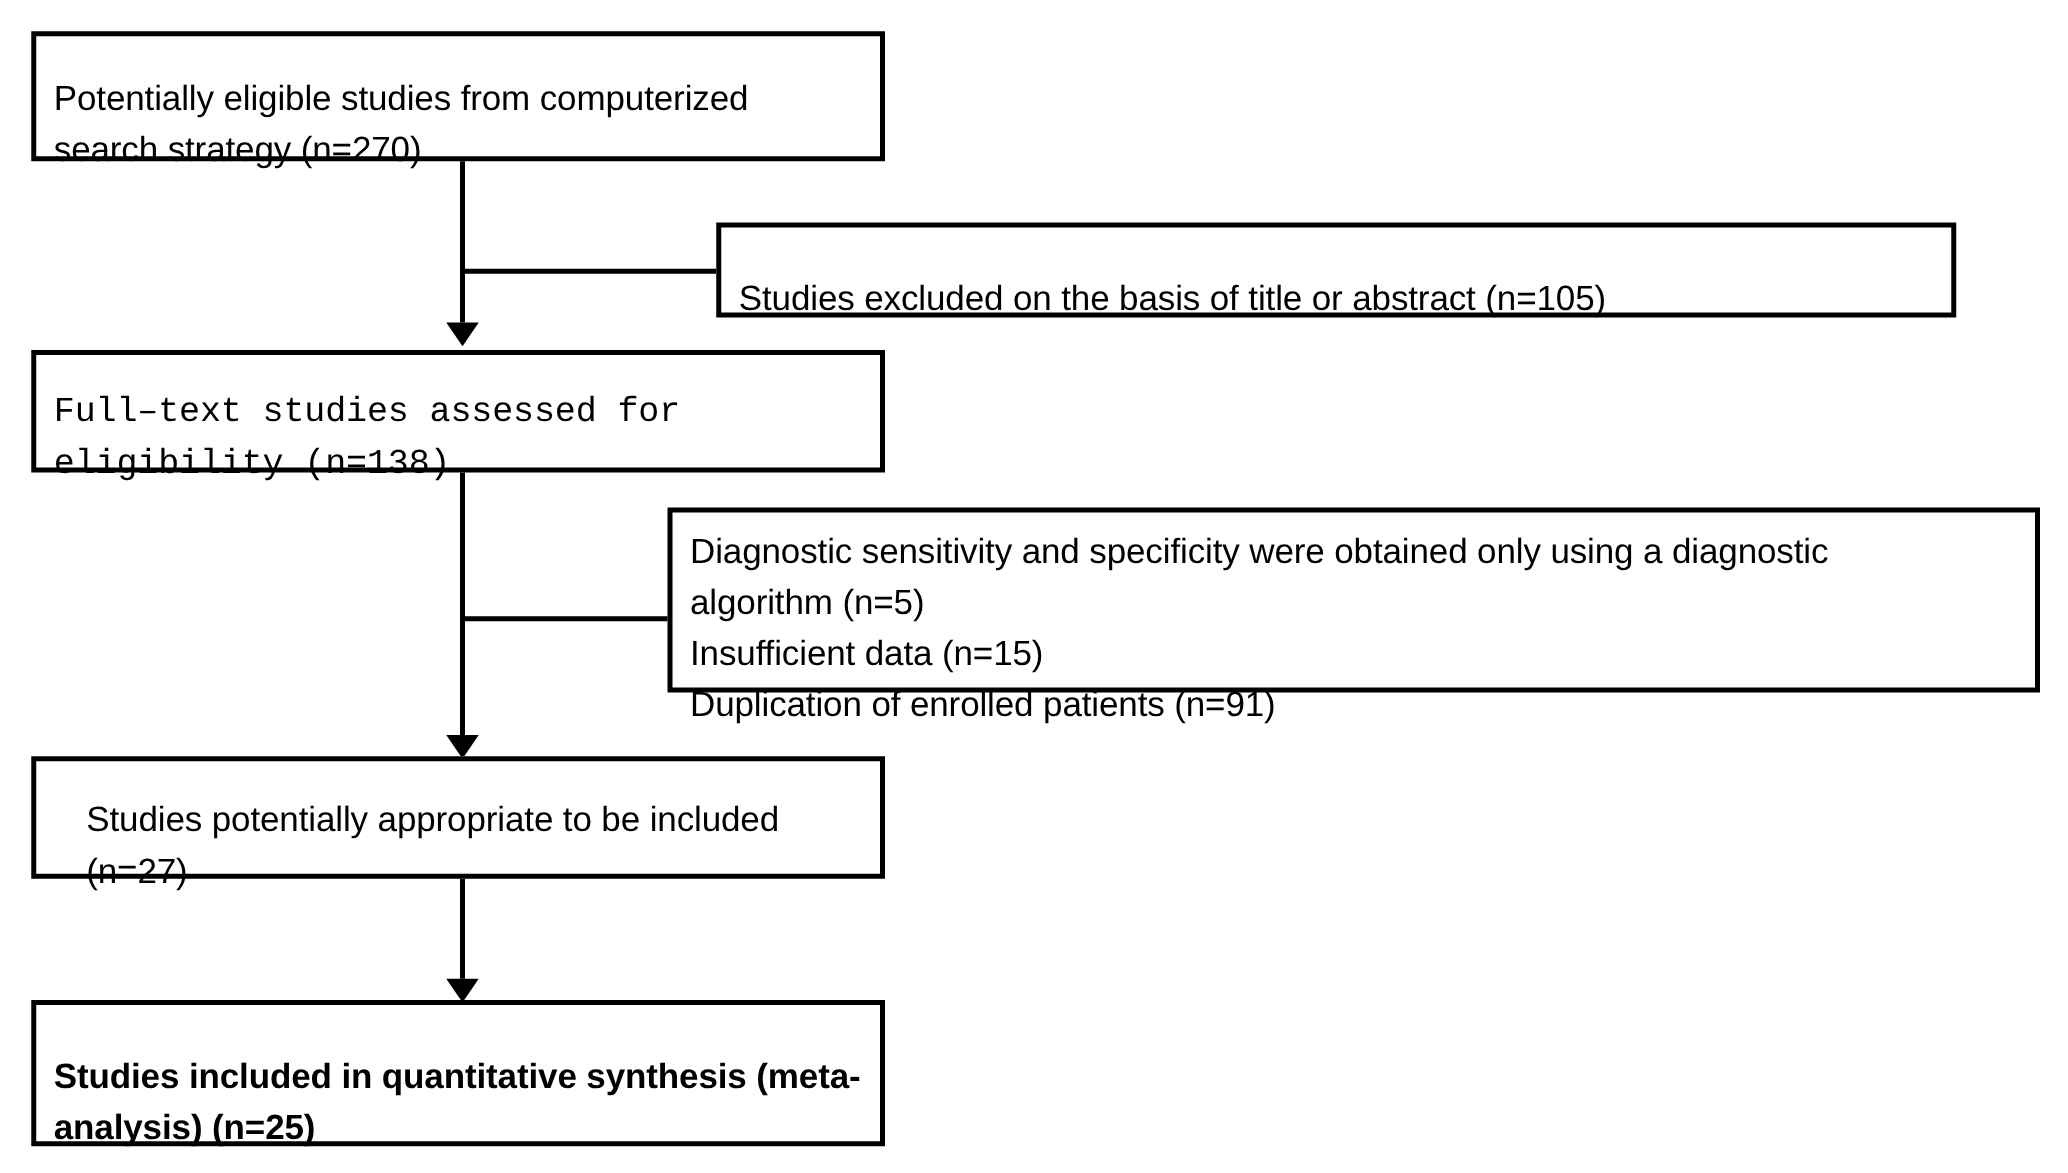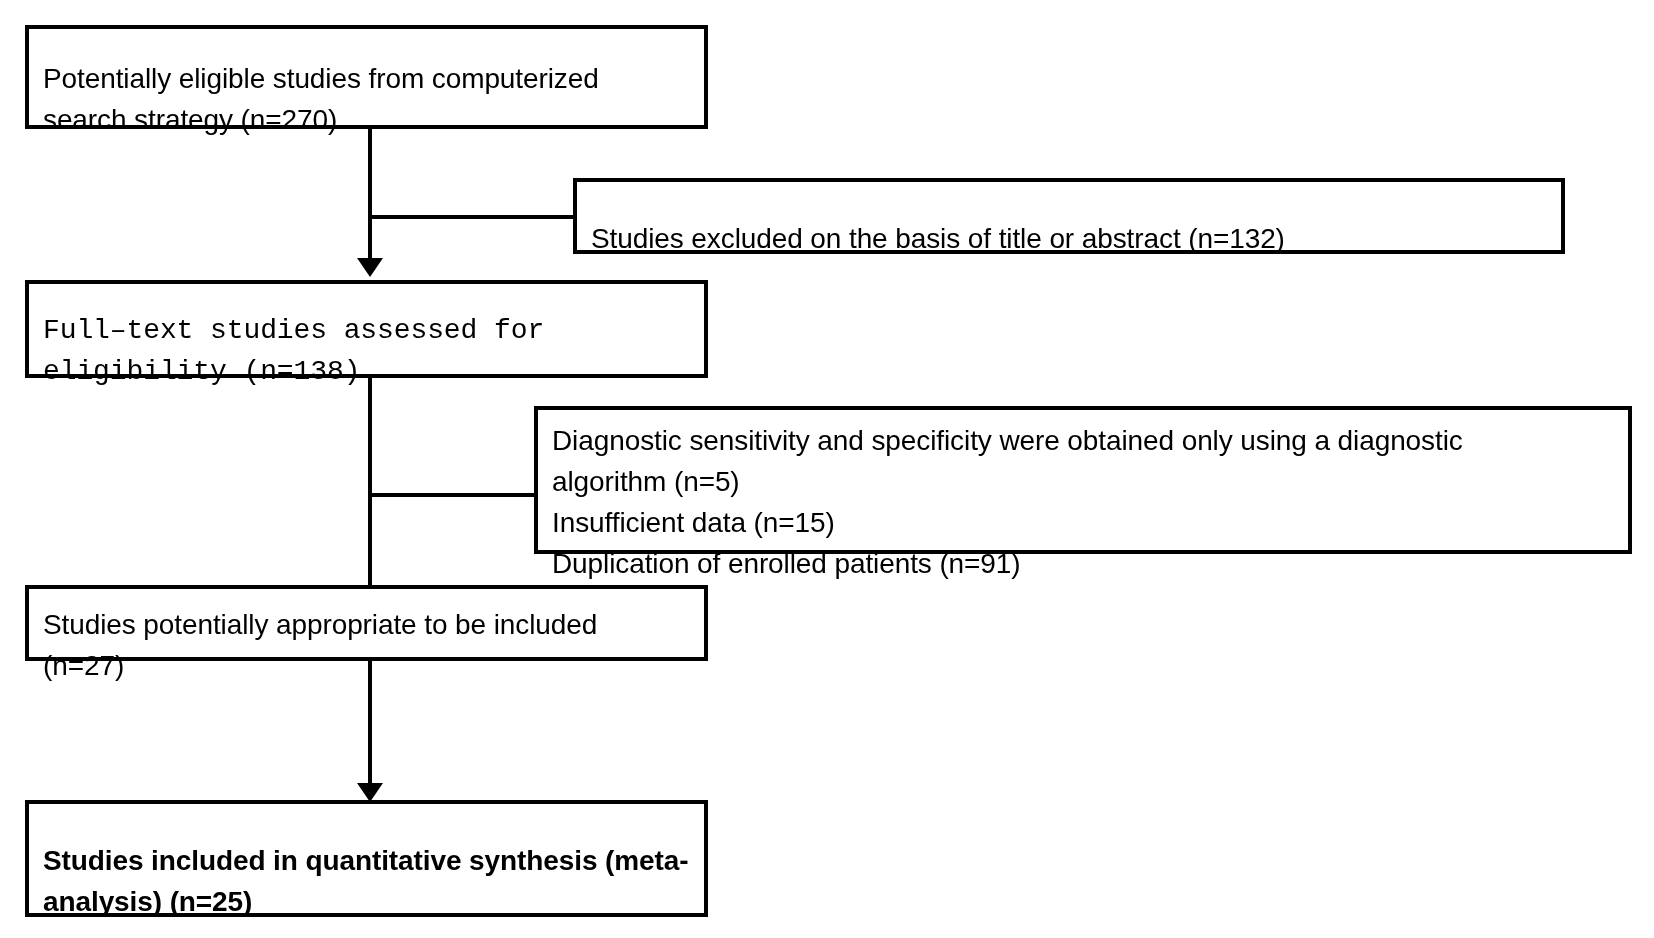--- a/index.html
+++ b/index.html
@@ -70,35 +70,35 @@
 
   <div class="conn-v" style="left:368px; top:651px; height:132px;"></div>
   <div class="arrow-head" style="left:357px; top:783px;"></div>
 
   <div class="flow-box" style="left:25px; top:25px; width:683px; height:104px;">
     <span class="box-text">Potentially eligible studies from computerized
 search strategy (n=270)</span>
   </div>
 
   <div class="flow-box" style="left:573px; top:178px; width:992px; height:76px;">
-    <span class="box-text">Studies excluded on the basis of title or abstract (n=132)</span>
+    <span class="box-text">Studies excluded on the basis of title or abstract (n=105)</span>
   </div>
 
   <div class="flow-box" style="left:25px; top:280px; width:683px; height:98px;font-family:Liberation Mono, monospace;">
     <span class="box-text">Full–text studies assessed for eligibility (n=138)</span>
   </div>
 
   <div class="flow-box" style="left:534px; top:406px; width:1098px; height:148px;">
     <span class="box-text">Diagnostic sensitivity and specificity were obtained only using a diagnostic
 algorithm (n=5)
 Insufficient data (n=15)
 Duplication of enrolled patients (n=91)</span>
   </div>
 
-  <div class="flow-box" style="left:25px; top:585px; width:683px; height:76px;">
+  <div class="flow-box" style="left:25px; top:605px; width:683px; height:98px;padding-left:26px;">
     <span class="box-text">Studies potentially appropriate to be included
 (n=27)</span>
   </div>
 
   <div class="flow-box" style="left:25px; top:800px; width:683px; height:117px;font-weight:bold;">
     <span class="box-text">Studies included in quantitative synthesis (meta-
 analysis) (n=25)</span>
   </div>
 
 </div>

